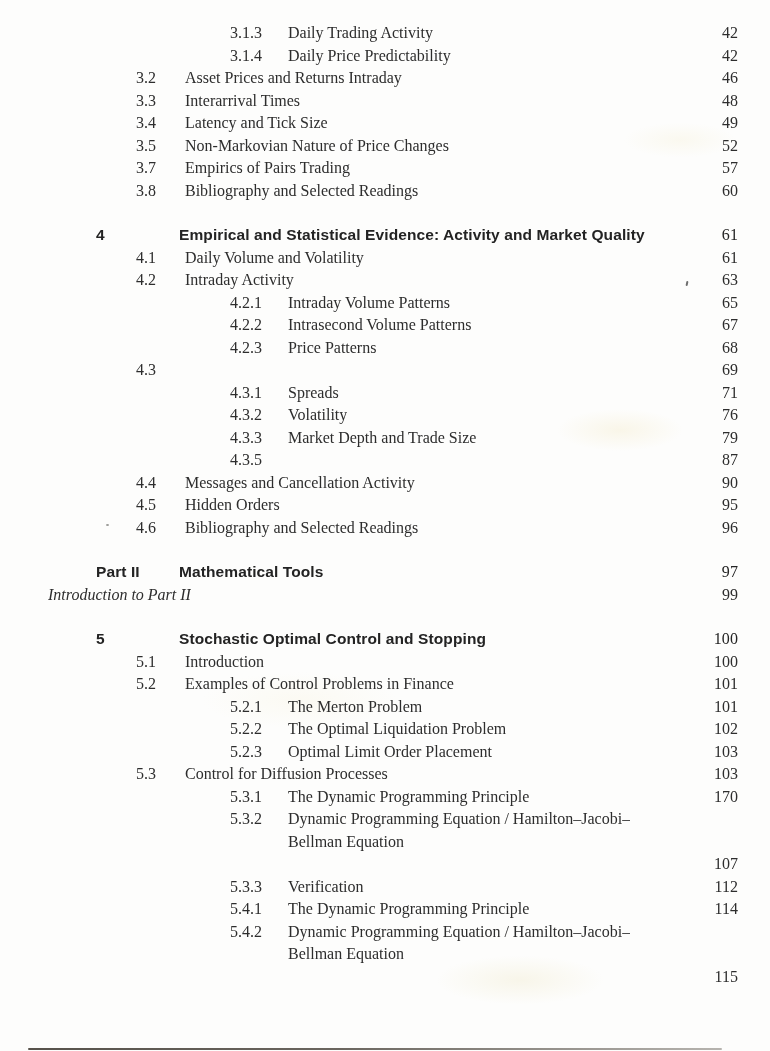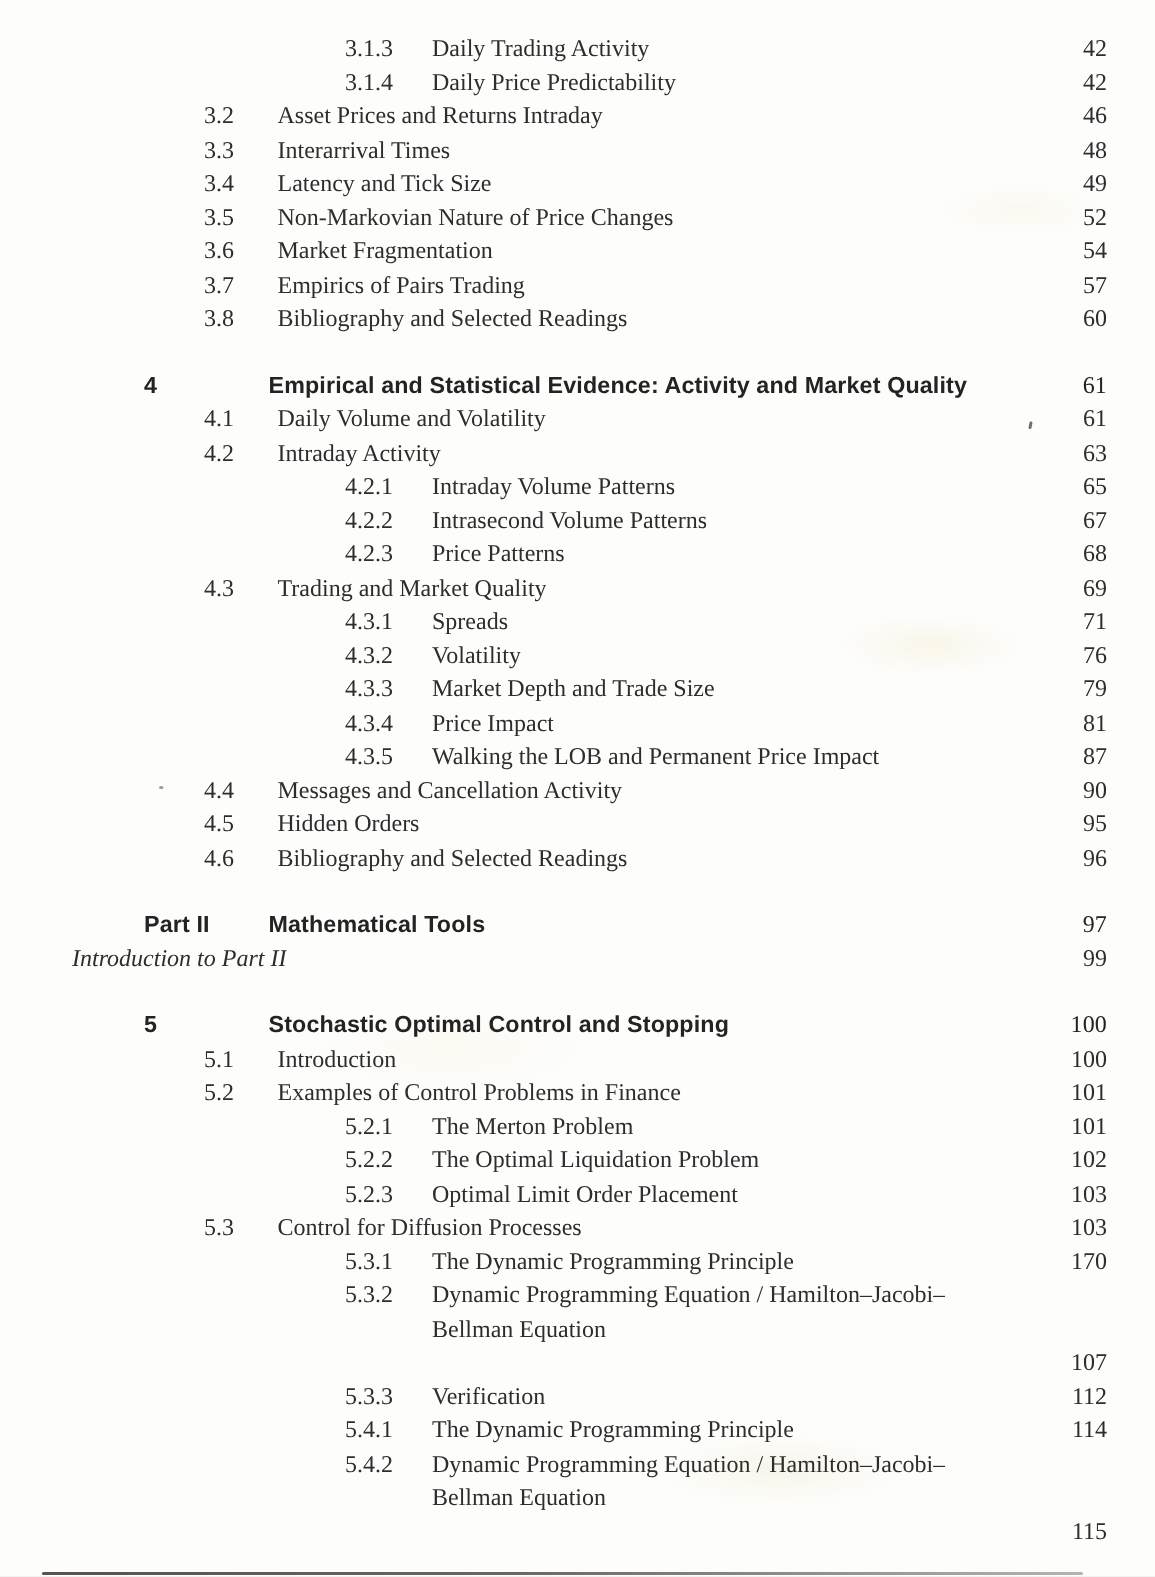--- a/index.html
+++ b/index.html
@@ -127,25 +127,20 @@
     <span class="num">3.4</span>
     <span class="title">Latency and Tick Size</span>
     <span class="page">49</span>
   </div>
       <div class="row sec">
     <span class="num">3.5</span>
     <span class="title">Non-Markovian Nature of Price Changes</span>
     <span class="page">52</span>
   </div>
       <div class="row sec">
-    <span class="num">3.6</span>
-    <span class="title">Market Fragmentation</span>
-    <span class="page">54</span>
-  </div>
-      <div class="row sec">
     <span class="num">3.7</span>
     <span class="title">Empirics of Pairs Trading</span>
     <span class="page">57</span>
   </div>
       <div class="row sec">
     <span class="num">3.8</span>
     <span class="title">Bibliography and Selected Readings</span>
     <span class="page">60</span>
   </div>
       <div class="row chapter gap-before">
@@ -173,46 +168,39 @@
     <span class="title">Intrasecond Volume Patterns</span>
     <span class="page">67</span>
   </div>
       <div class="row sub">
     <span class="num">4.2.3</span>
     <span class="title">Price Patterns</span>
     <span class="page">68</span>
   </div>
       <div class="row sec">
     <span class="num">4.3</span>
-    <span class="title">Trading and Market Quality</span>
     <span class="page">69</span>
   </div>
       <div class="row sub">
     <span class="num">4.3.1</span>
     <span class="title">Spreads</span>
     <span class="page">71</span>
   </div>
       <div class="row sub">
     <span class="num">4.3.2</span>
     <span class="title">Volatility</span>
     <span class="page">76</span>
   </div>
       <div class="row sub">
     <span class="num">4.3.3</span>
     <span class="title">Market Depth and Trade Size</span>
     <span class="page">79</span>
   </div>
       <div class="row sub">
-    <span class="num">4.3.4</span>
-    <span class="title">Price Impact</span>
-    <span class="page">81</span>
-  </div>
-      <div class="row sub">
     <span class="num">4.3.5</span>
-    <span class="title">Walking the LOB and Permanent Price Impact</span>
     <span class="page">87</span>
   </div>
       <div class="row sec">
     <span class="num">4.4</span>
     <span class="title">Messages and Cancellation Activity</span>
     <span class="page">90</span>
   </div>
       <div class="row sec">
     <span class="num">4.5</span>
     <span class="title">Hidden Orders</span>

